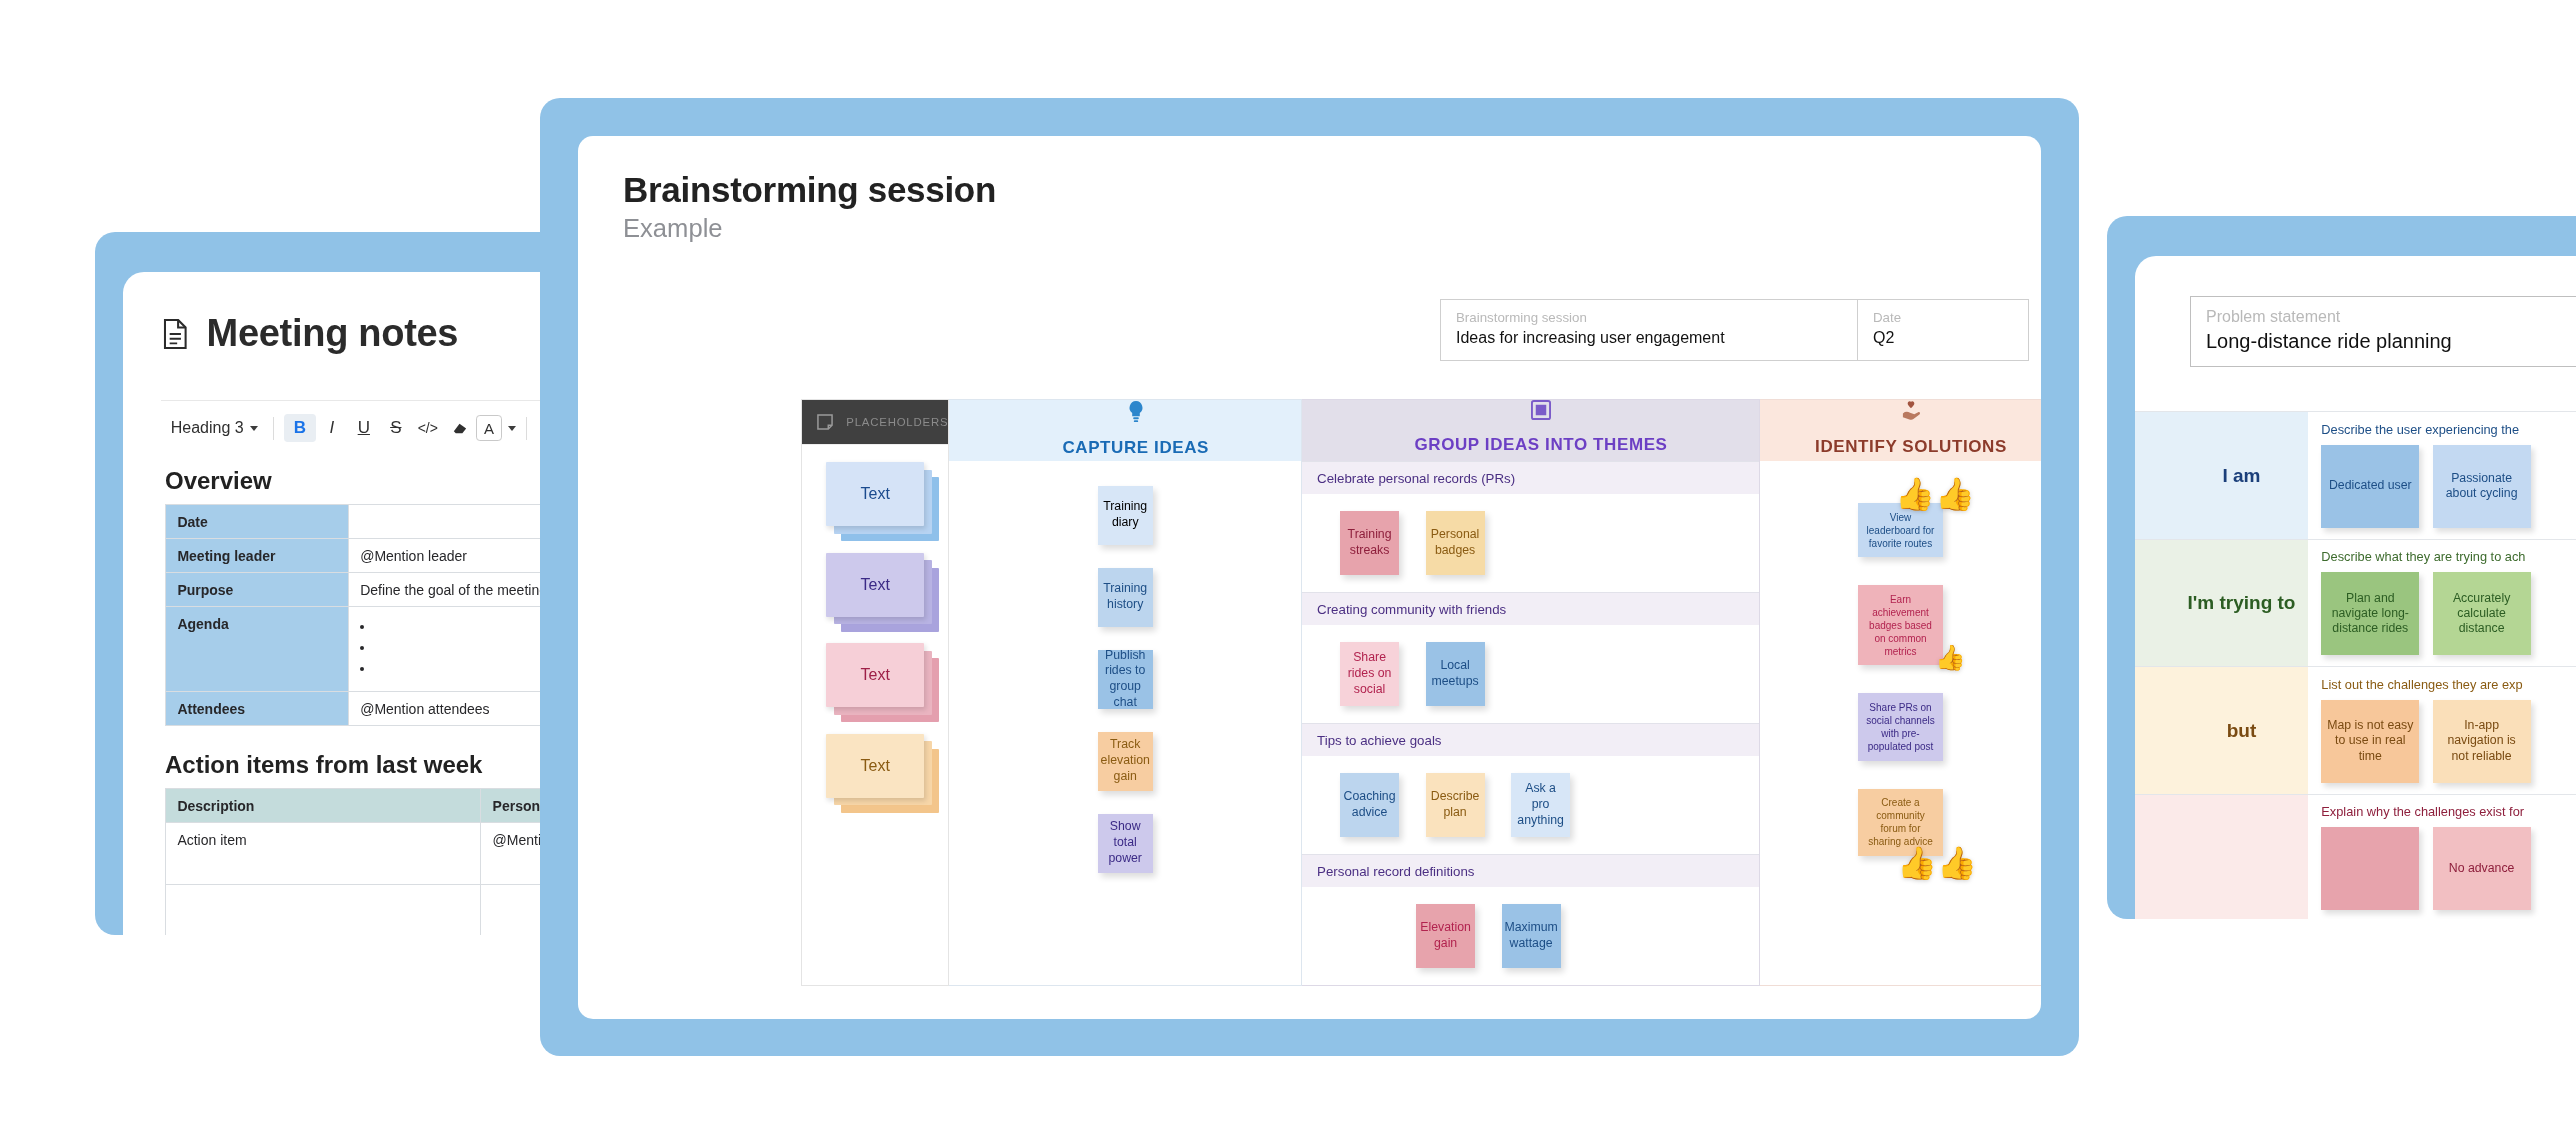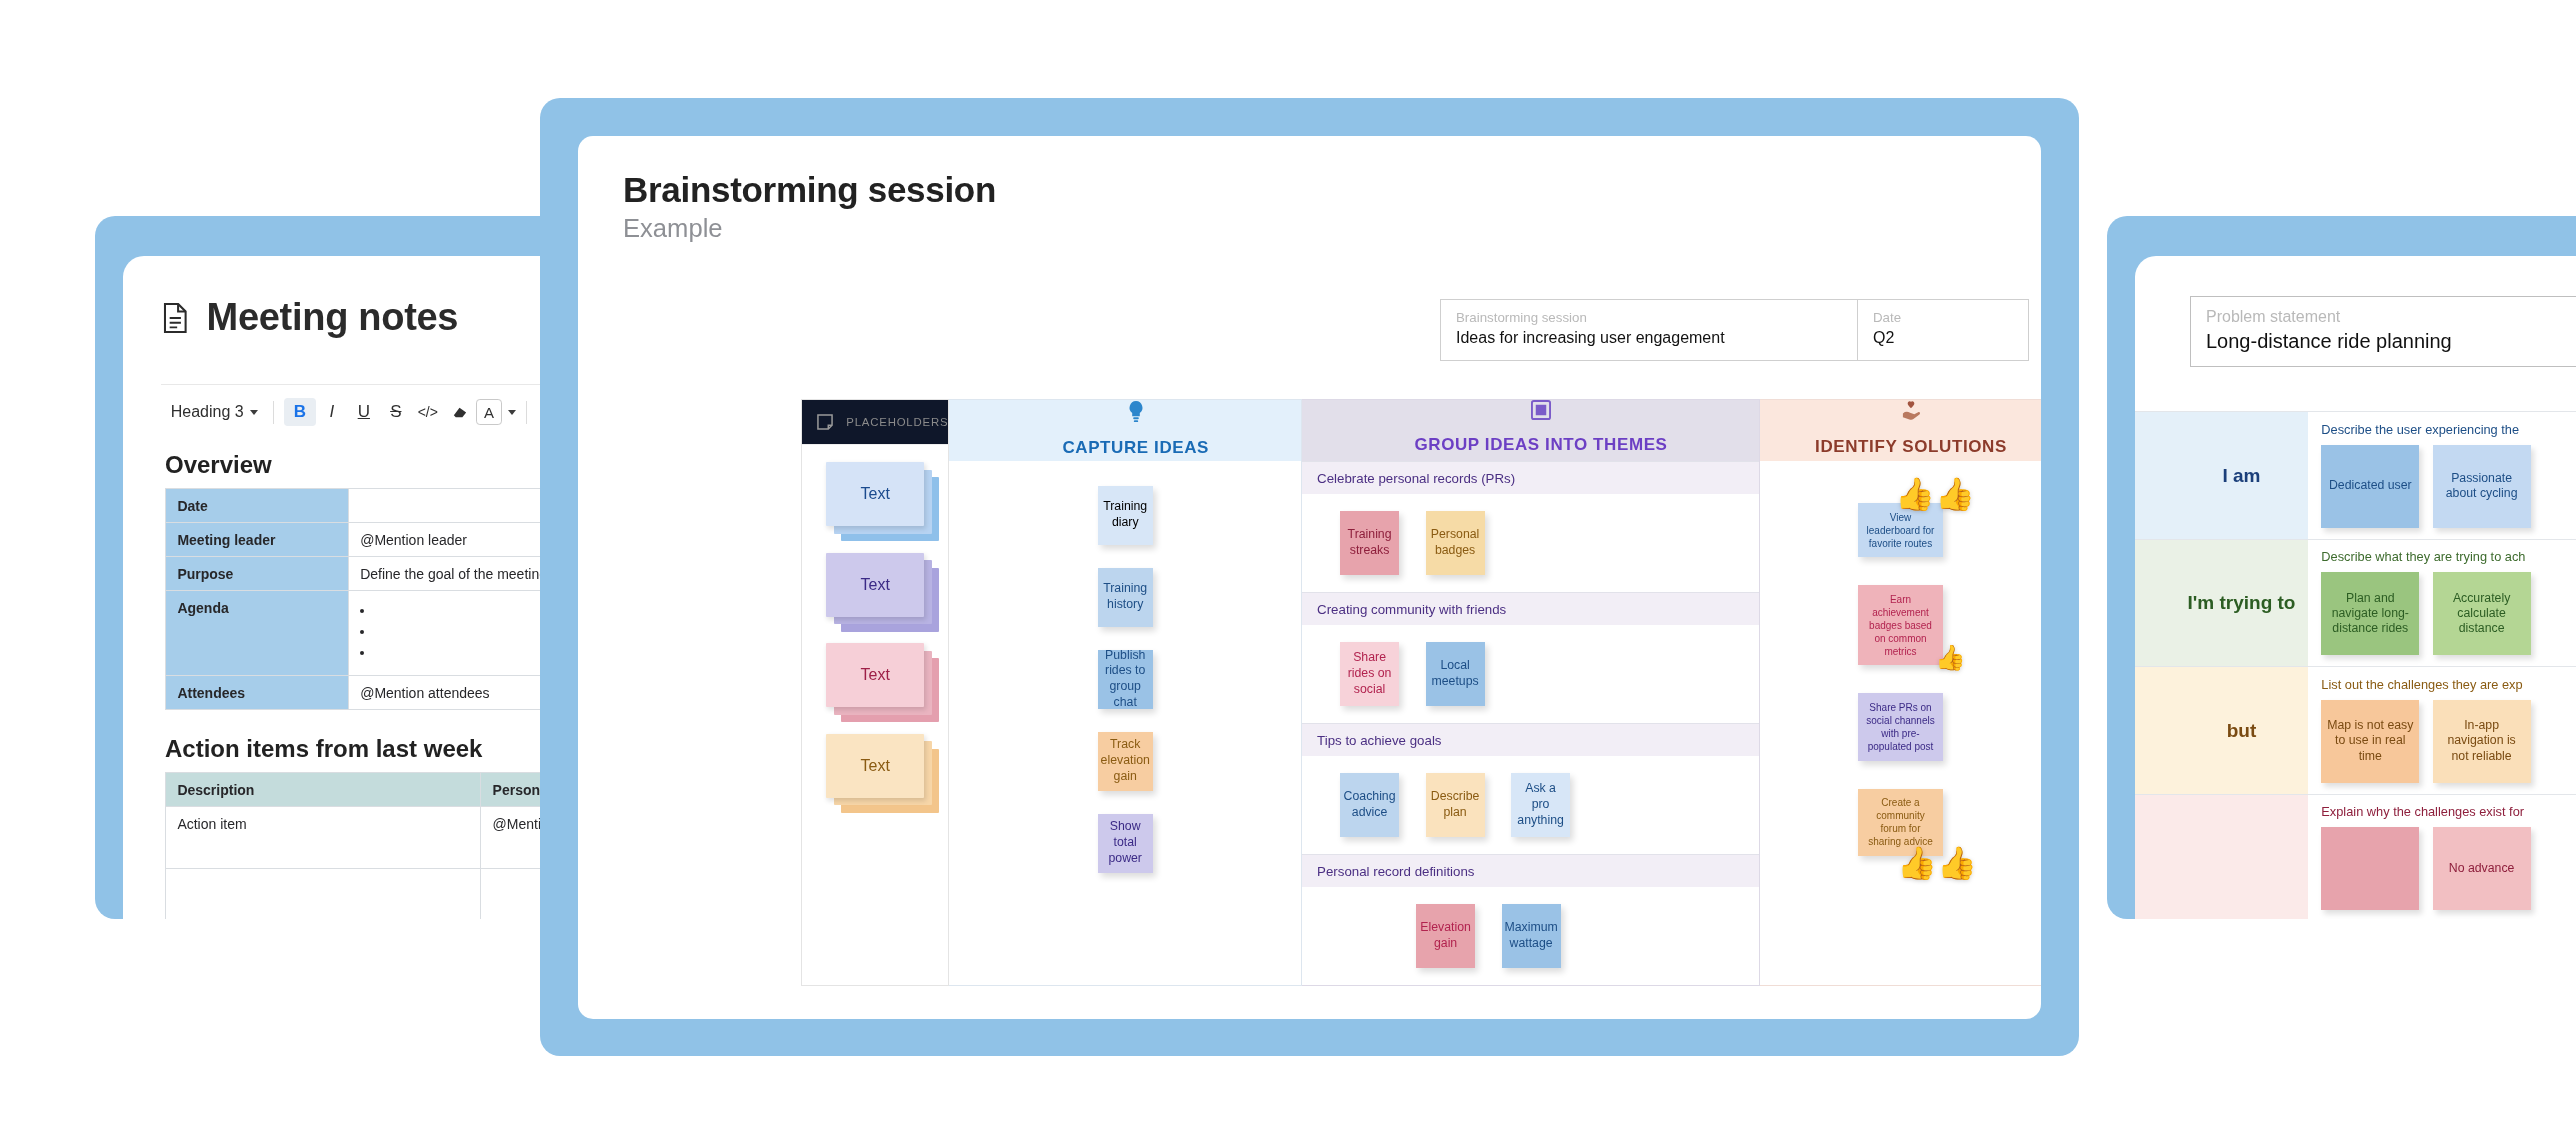--- a/index.html
+++ b/index.html
@@ -8,21 +8,21 @@
     font-family:"Liberation Sans","DejaVu Sans",sans-serif;
     -webkit-font-smoothing:antialiased;
   }
   .stage{position:relative;width:2576px;height:1136px;}
 
   
   .frame{position:absolute;background:#90c2e7;border-radius:20px;}
   .frame-inner{position:absolute;background:#ffffff;overflow:hidden;}
 
   
-  #win-notes{left:95px;top:216px;width:720px;height:703px;}
+  #win-notes{left:95px;top:232px;width:720px;height:703px;}
   #win-notes .frame-inner{
     left:28px;top:40px;width:674px;height:663px;
     border-top-left-radius:21px;border-top-right-radius:21px;
   }
   .notes-head{display:flex;align-items:center;gap:19px;padding:40px 0 0 40px;}
   .doc-icon{width:24.6px;height:30px;flex:0 0 auto;}
   .notes-title{font-size:38px;font-weight:700;color:#2b2b2b;letter-spacing:-0.3px;}
   .notes-rule{height:0.9px;background:#e8e8e8;margin:45px 38px 0 38px;}
   .toolbar{display:flex;align-items:center;gap:0;padding:13.3px 0 0 42px;color:#3c3c3c;}
   .tb-sel{font-size:16px;color:#2f2f2f;display:flex;align-items:center;gap:6.6px;padding:3.8px 5.7px;}
@@ -71,21 +71,21 @@
   .hf.one{flex:1;border-right:0.9px solid #cfcfcf;}
   .hf.two{width:170px;}
   .hf-label{font-size:13.3px;color:#b9b9b9;margin-bottom:3.8px;}
   .hf-value{font-size:16px;color:#121212;}
 
   .board{position:absolute;left:223px;top:263px;width:1241px;display:flex;}
   .col{box-sizing:border-box;}
   .col-head{height:61px;display:flex;align-items:center;gap:15px;padding-left:21px;box-sizing:border-box;
             font-size:17px;font-weight:600;letter-spacing:0.6px;flex-direction:column;}
   .col-ph{width:152px;border:0.9px solid #e4e4e4;background:#fff;}
-  .ph-head{height:44px;display:flex;align-items:center;gap:13.3px;padding-left:15px;font-size:11.4px;letter-spacing:0.8px;color:#8b8b8b;border-bottom:0.9px solid #eee;background:#0f172a;}
+  .ph-head{height:44px;display:flex;align-items:center;gap:13.3px;padding-left:15px;font-size:11.4px;letter-spacing:0.8px;color:#8b8b8b;border-bottom:0.9px solid #eee;background:#404040;}
   .ph-body{padding:17px 0 23px 0;display:flex;flex-direction:column;align-items:center;gap:26.5px;}
   .stack{position:relative;width:98px;height:64px;}
   .stack i{position:absolute;display:block;border-radius:0.9px;}
   .stack i.b3{left:15px;top:15px;width:98px;height:64px;}
   .stack i.b2{left:7.6px;top:7.6px;width:98px;height:64px;}
   .stack i.b1{left:0;top:0;width:98px;height:64px;display:flex;align-items:center;justify-content:center;
               font-size:16px;font-style:normal;box-shadow:1.9px 2.8px 5.7px rgba(0,0,0,.12);}
 
   .col-capture{width:379px;border:0.9px solid #dde6ef;border-left:none;}
   .col-group{width:492px;border:0.9px solid #ddd9e6;border-left:none;}

